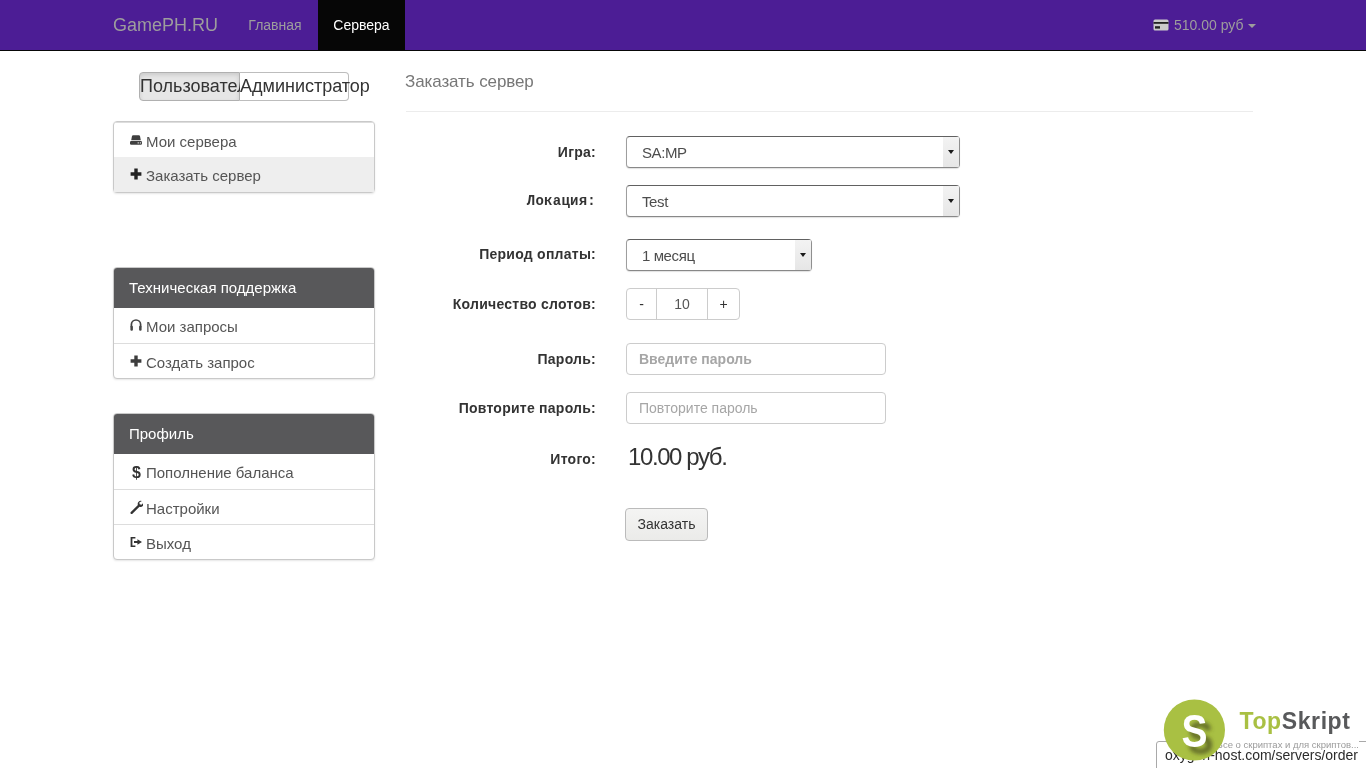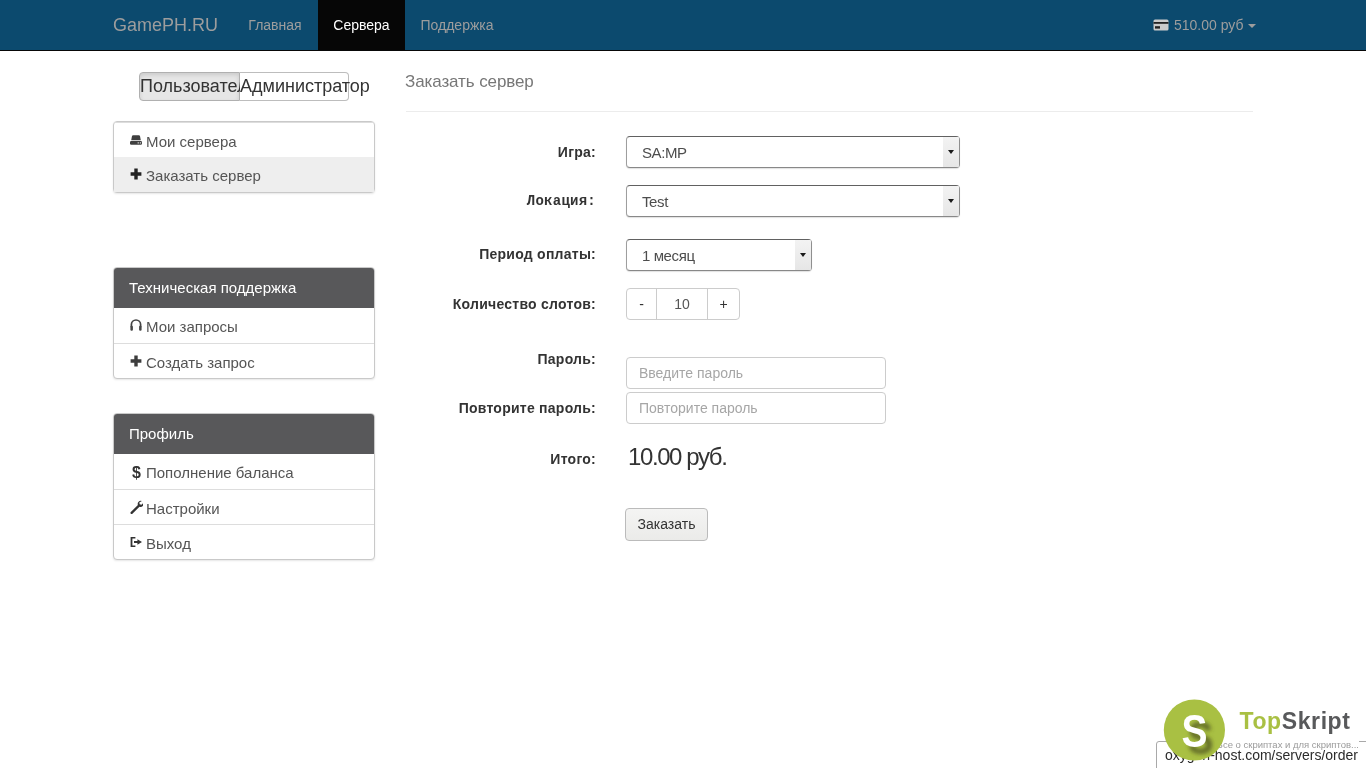--- a/index.html
+++ b/index.html
@@ -1,20 +1,20 @@
 <!DOCTYPE html>
 <html lang="ru"><head>
 <meta charset="utf-8">
 <title>GamePH.RU</title>
 <style>
 *{margin:0;padding:0;box-sizing:border-box;}
 html,body{width:1366px;height:768px;overflow:hidden;}
 body{position:relative;background:#fff;font-family:"Liberation Sans",sans-serif;font-size:14px;color:#333;}
 
-.nav{position:absolute;left:0;top:0;width:1366px;height:51px;background:#0c4a6e;border-bottom:1px solid #080808;}
+.nav{position:absolute;left:0;top:0;width:1366px;height:51px;background:#4c1d95;border-bottom:1px solid #080808;}
 .brand{position:absolute;left:113px;top:0;height:50px;line-height:50px;font-size:18px;color:#9d9d9d;}
 .nl{position:absolute;top:0;height:50px;line-height:50px;text-align:center;font-size:14px;color:#9d9d9d;}
 .nl.active{background:#060606;color:#fff;}
 .bal{position:absolute;left:1153px;top:0;height:50px;display:flex;align-items:center;color:#9d9d9d;font-size:14px;}
 .caret{display:inline-block;width:0;height:0;border-left:4px solid transparent;border-right:4px solid transparent;border-top:4px solid #9d9d9d;margin-left:4px;margin-top:2px;}
 
 .btngrp{position:absolute;left:139px;top:72px;height:29px;display:flex;}
 .btngrp .b{height:29px;line-height:27px;text-align:center;font-size:18px;color:#333;border:1px solid #bdbdbd;background:#fff;}
 .btngrp .b.on{background:#e6e6e6;border-color:#b0b0b0;border-radius:4px 0 0 4px;box-shadow:inset 0 2px 4px rgba(0,0,0,.12);}
 .btngrp .b.off{border-left:none;border-radius:0 4px 4px 0;}
@@ -46,21 +46,20 @@
 .status span{position:absolute;left:8px;top:5px;width:320px;font-size:14px;color:#2b2b2b;white-space:nowrap;}
 .tagline{position:absolute;right:7px;top:739px;text-align:right;font-size:9.5px;color:#9a9a9a;background:#fff;line-height:11px;white-space:nowrap;padding-left:3px;}
 .logo{position:absolute;left:1160px;top:697px;z-index:5;}
 </style>
 </head>
 <body>
 <div class="nav">
   <span class="brand">GamePH.RU</span>
   <div class="nl" style="left:233px;width:84px;">Главная</div>
   <div class="nl active" style="left:318px;width:87px;">Сервера</div>
-  <div class="nl" style="left:405px;width:104px;">Поддержка</div>
   <div class="bal">
     <svg width="16" height="12" viewBox="0 0 16 12" style="margin-right:5px;">
       <rect x="0.5" y="0.5" width="15" height="11" rx="1.5" fill="#cbcbcb"></rect>
       <rect x="0.5" y="3" width="15" height="1.8" fill="#222"></rect>
       <rect x="2" y="7.2" width="5" height="2.4" fill="#222"></rect>
     </svg>
     <span>510.00 руб</span>
       <span class="caret"></span>
   </div>
 </div>
@@ -134,21 +133,21 @@
   </div>
 
 <div class="lab" style="top:294px;">Количество слотов:</div>
 <div class="slots">
     <div class="c c1">-</div>
     <div class="c c2">10</div>
     <div class="c c3">+</div>
   </div>
 
 <div class="lab" style="top:349px;">Пароль:</div>
-<div class="inp" style="top:357px;">Введите пароль</div>
+<div class="inp" style="top:343px;font-weight:bold;">Введите пароль</div>
 
 <div class="lab" style="top:398px;">Повторите пароль:</div>
 <div class="inp" style="top:392px;">Повторите пароль</div>
 
 <div class="lab" style="top:449px;">Итого:</div>
 <div class="total">10.00 руб.</div>
 
 <div class="order">Заказать</div>
 
 <div class="status">

